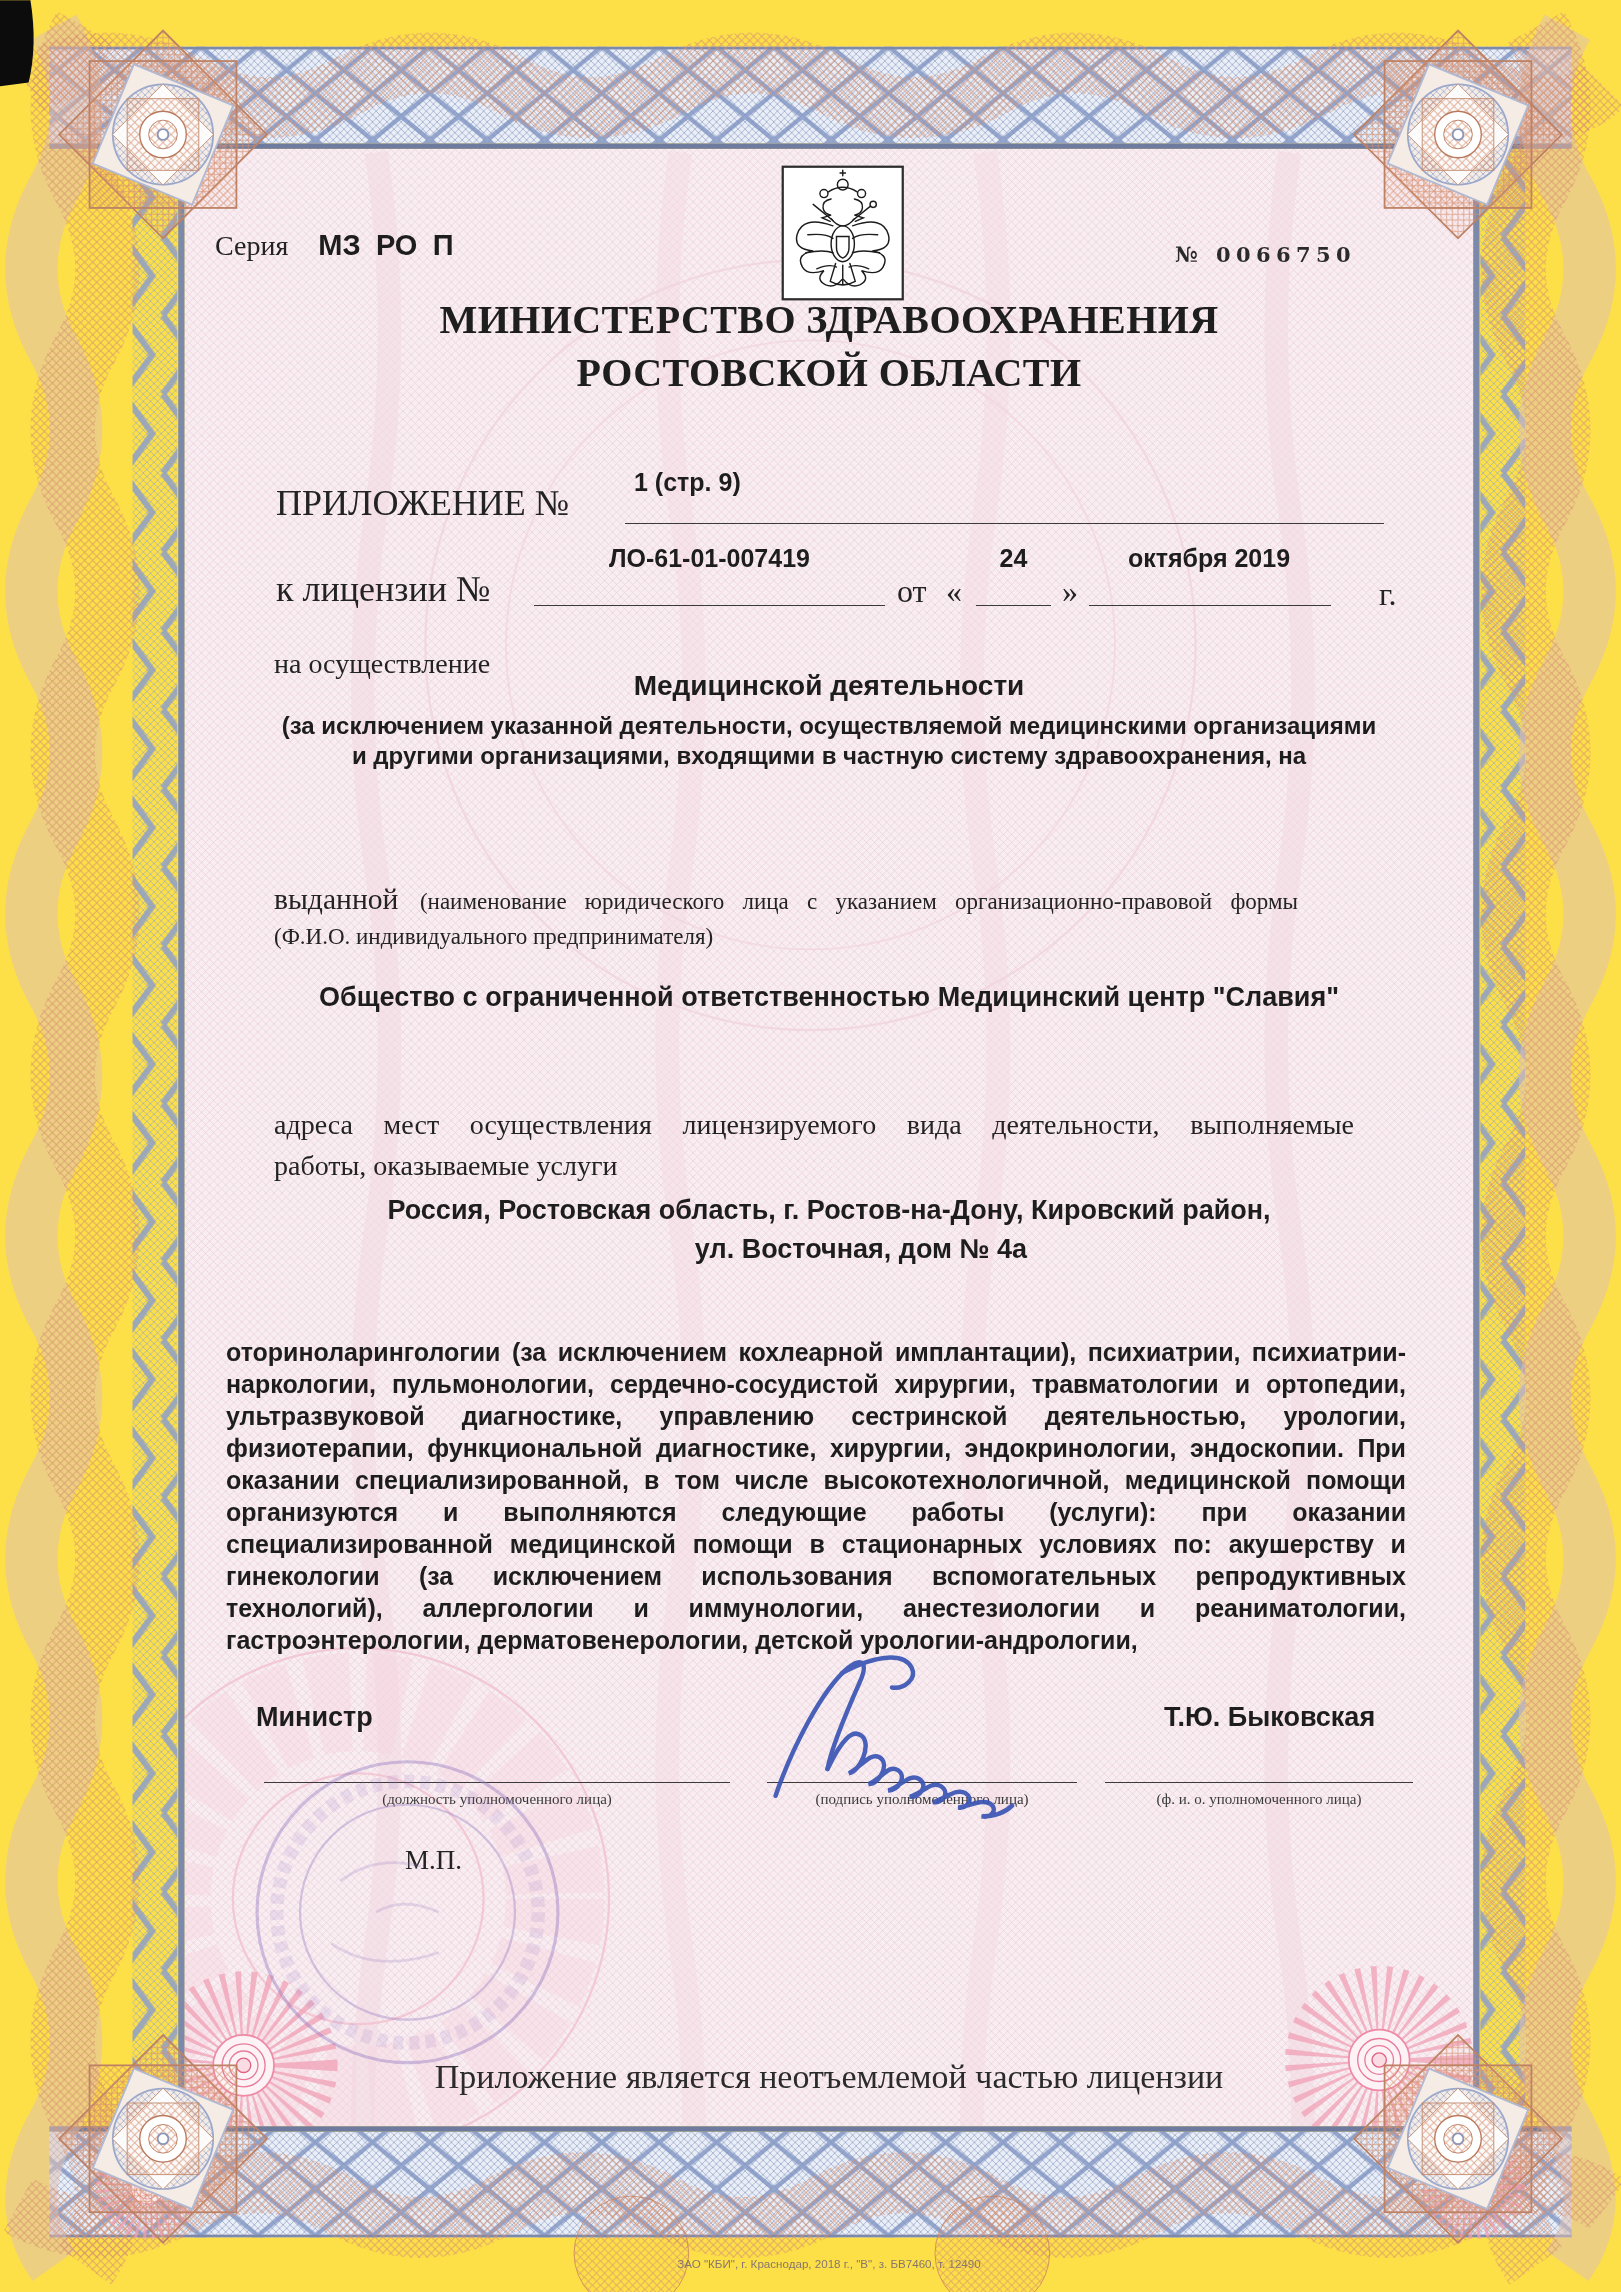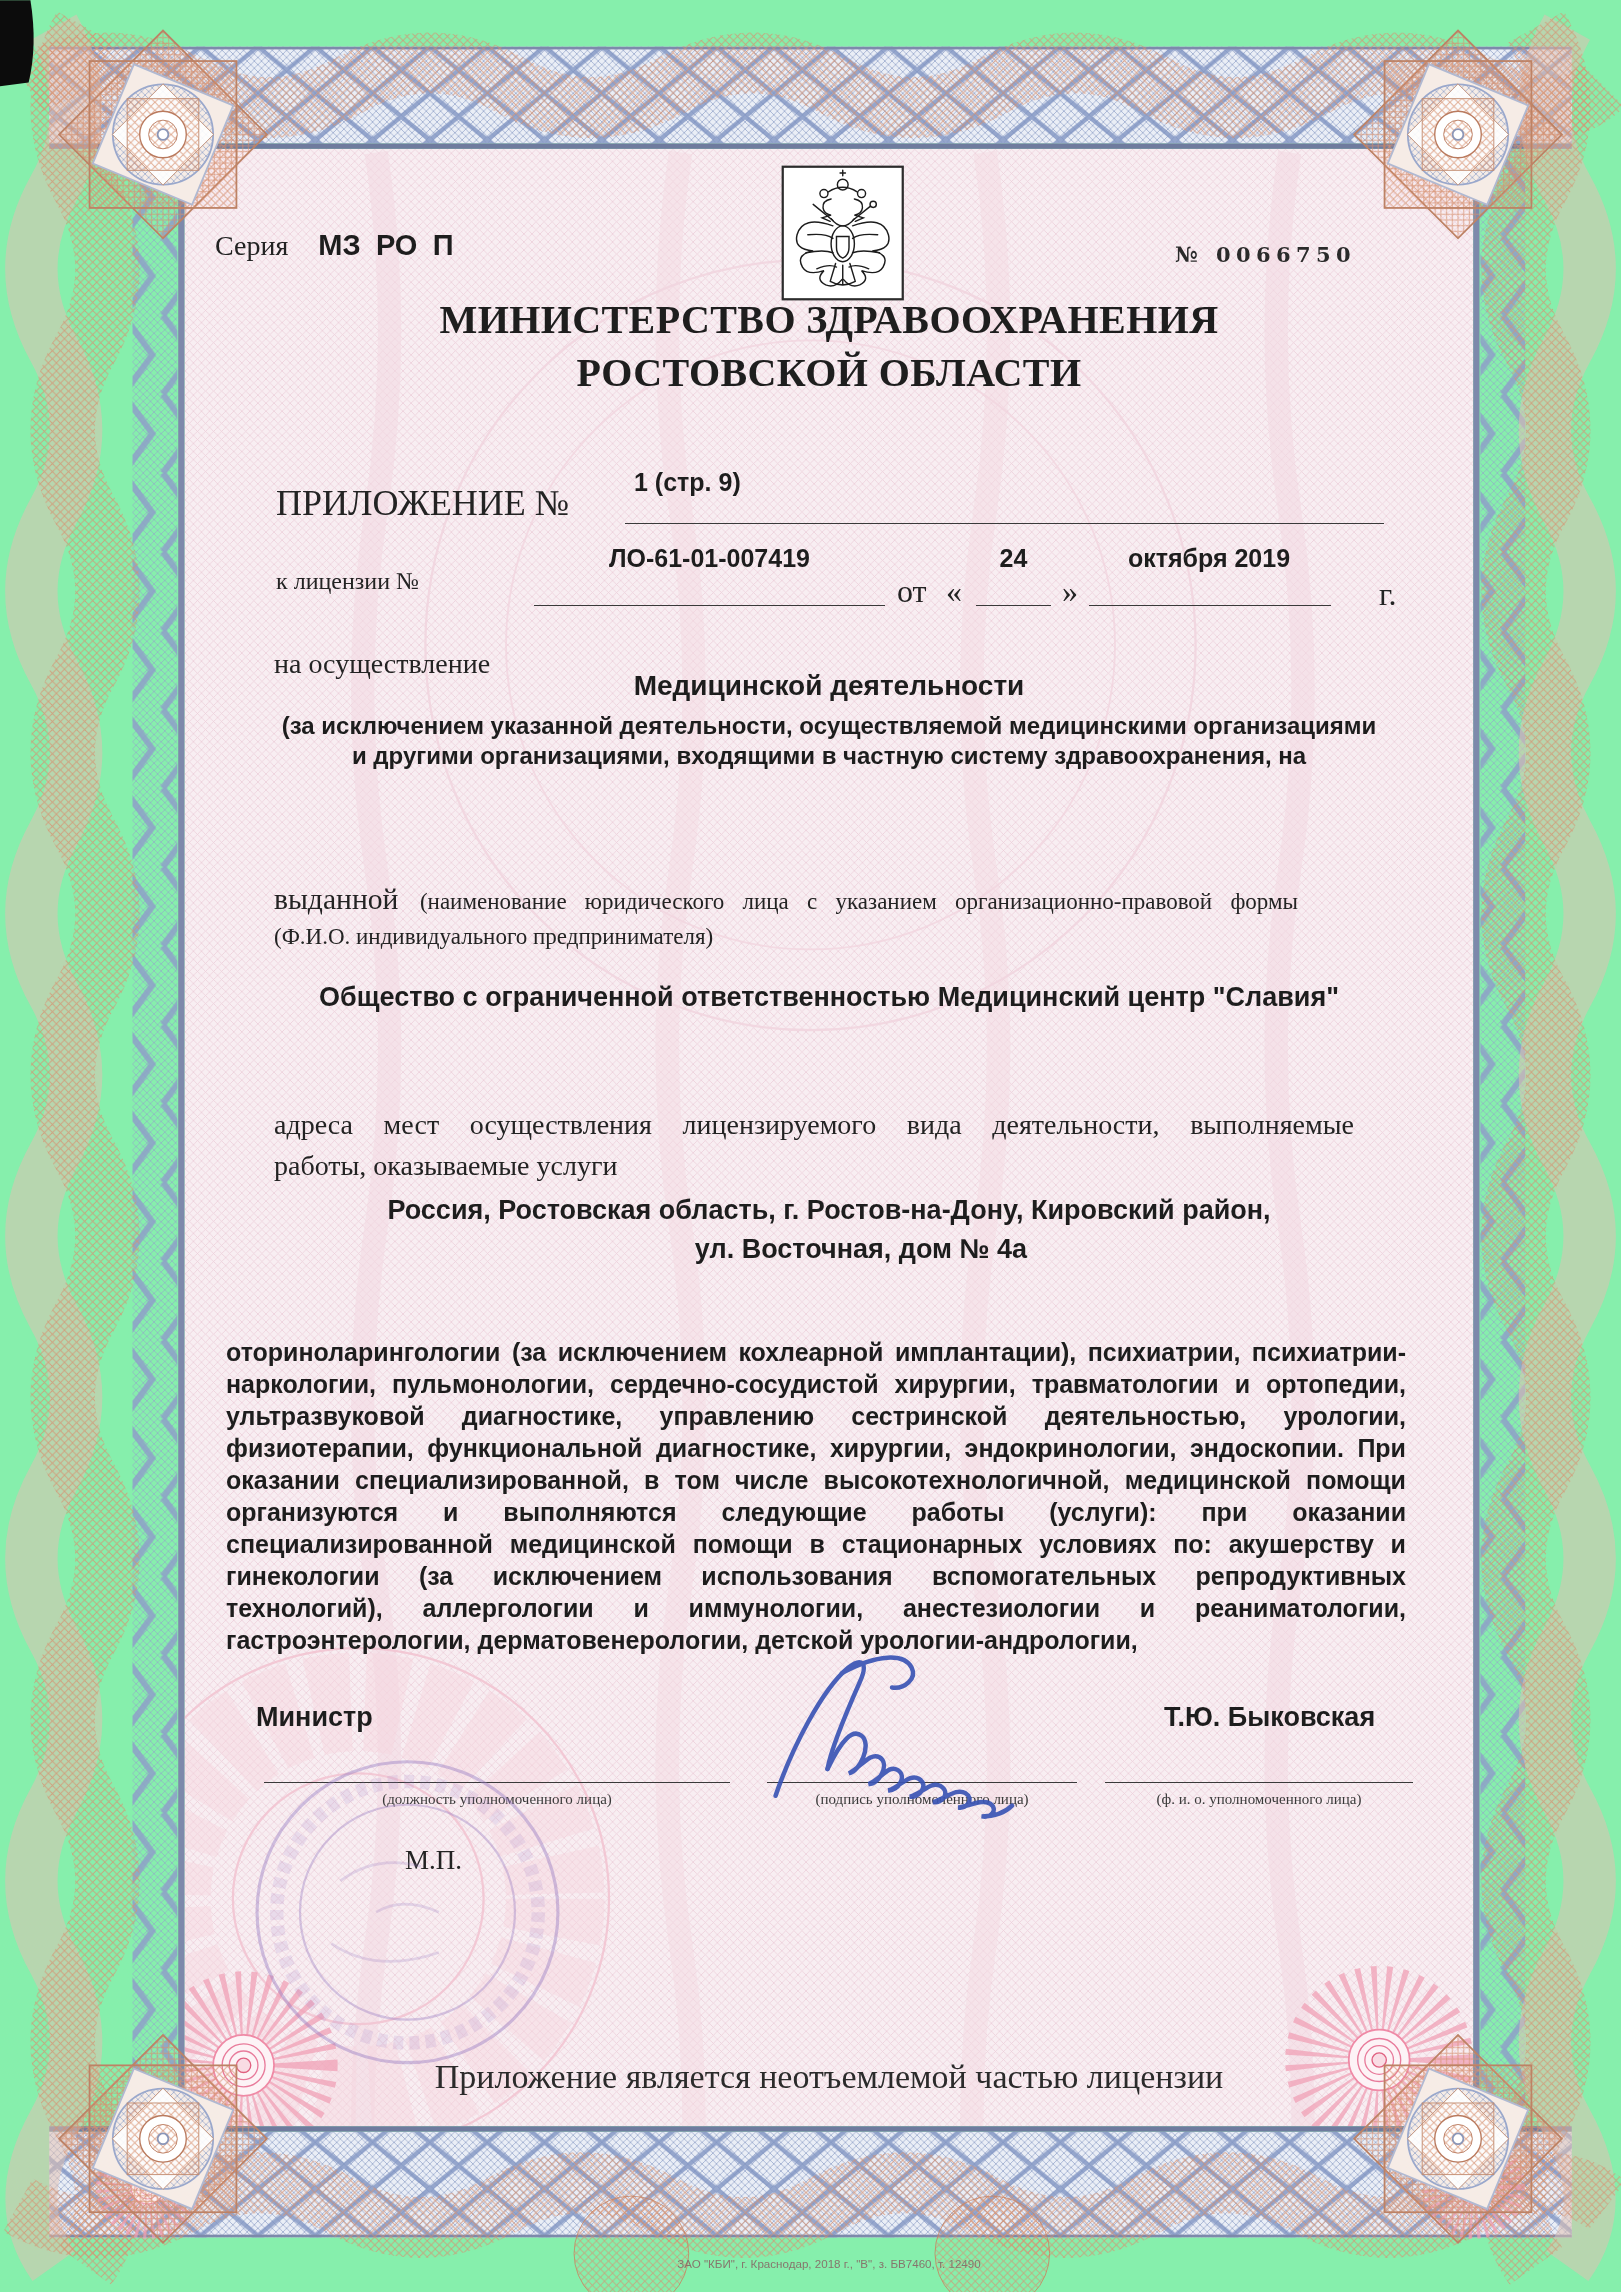--- a/index.html
+++ b/index.html
@@ -1,16 +1,16 @@
 <!DOCTYPE html>
 <html style="font-size:14.3px"><head>
 <meta charset="utf-8">
 <style>
   html,body{margin:0;padding:0;background:#9a9a9a;}
-  #page{position:relative;width:1621px;height:2293px;background:#86efac;overflow:hidden;
+  #page{position:relative;width:1621px;height:2293px;background:#fde047;overflow:hidden;
         font-family:"Liberation Serif", serif;color:#232323;}
   .abs{position:absolute;}
   .serif{font-family:"Liberation Serif", serif;}
   .sansb{font-family:"Liberation Sans", sans-serif;font-weight:700;color:#1d1d1d;}
   .center{text-align:center;}
   .uline{border-top:1.8px solid #3a3a3a;height:0;}
   .cap{font-size:15px;color:#3a3a3a;text-align:center;}
   #bg,#overlay{position:absolute;left:0;top:0;pointer-events:none;}
   #overlay{z-index:30;}
   .txt{z-index:10;}
@@ -168,21 +168,21 @@
 
   <div class="abs txt" style="left:1175px;top:242px;font-family:'DejaVu Serif',serif;font-weight:700;font-size:21px;letter-spacing:5.4px;color:#2a2a2a;">№  0066750</div>
 
   <div class="abs txt center" style="left:184px;top:296px;width:1290px;font-size:40px;font-weight:700;letter-spacing:0.4px;color:#1e1e1e;">МИНИСТЕРСТВО ЗДРАВООХРАНЕНИЯ</div>
   <div class="abs txt center" style="left:184px;top:349px;width:1290px;font-size:40px;font-weight:700;letter-spacing:0.4px;color:#1e1e1e;">РОСТОВСКОЙ ОБЛАСТИ</div>
 
   <div class="abs txt serif" style="left:276px;top:482px;font-size:36px;">ПРИЛОЖЕНИЕ №</div>
   <div class="abs txt sansb" style="left:634px;top:452px;font-size:25px;margin-top:16px;">1 (стр. 9)</div>
   <div class="abs txt uline" style="left:625px;top:523px;width:759px;"></div>
 
-  <div class="abs txt serif" style="left:276px;top:568px;font-size:24px;">к лицензии №</div>
+  <div class="abs txt serif" style="left:276px;top:568px;font-size:36px;">к лицензии №</div>
   <div class="abs txt sansb center" style="left:534px;top:544px;width:351px;font-size:25px;">ЛО-61-01-007419</div>
   <div class="abs txt uline" style="left:534px;top:605px;width:351px;"></div>
   <div class="abs txt serif" style="left:897px;top:573px;font-size:32px;">от</div>
   <div class="abs txt serif" style="left:946px;top:573px;font-size:32px;">«</div>
   <div class="abs txt sansb center" style="left:976px;top:544px;width:75px;font-size:25px;">24</div>
   <div class="abs txt uline" style="left:976px;top:605px;width:75px;"></div>
   <div class="abs txt serif" style="left:1062px;top:573px;font-size:32px;">»</div>
   <div class="abs txt sansb center" style="left:1079px;top:544px;width:260px;font-size:25px;">октября 2019</div>
   <div class="abs txt uline" style="left:1089px;top:605px;width:242px;"></div>
   <div class="abs txt serif" style="left:1379px;top:576px;font-size:32px;">г.</div>

